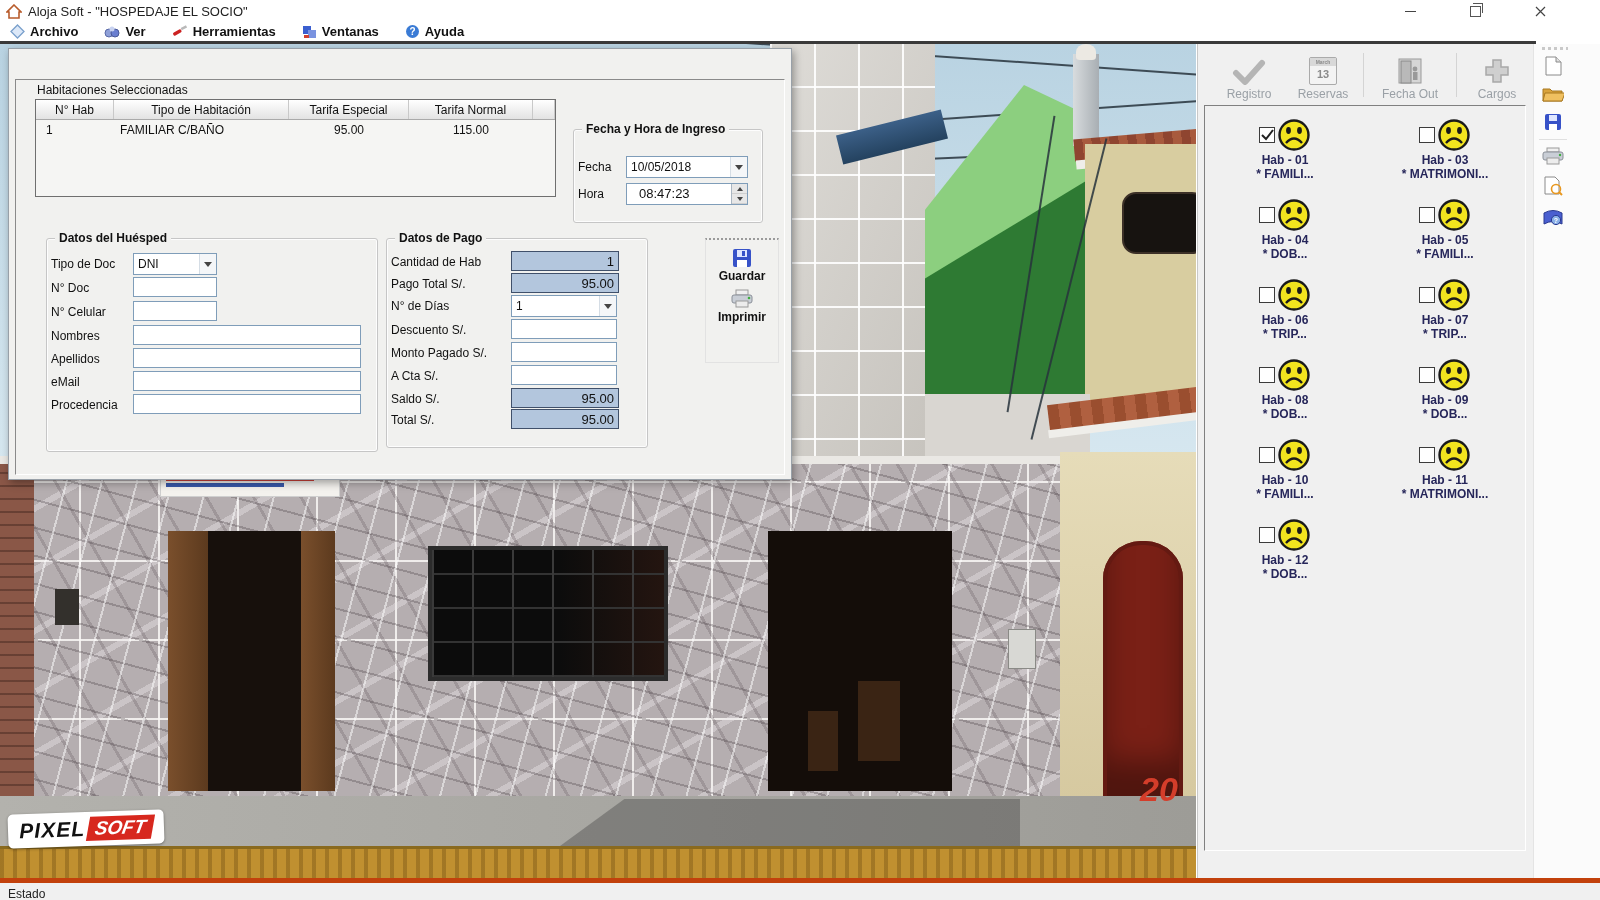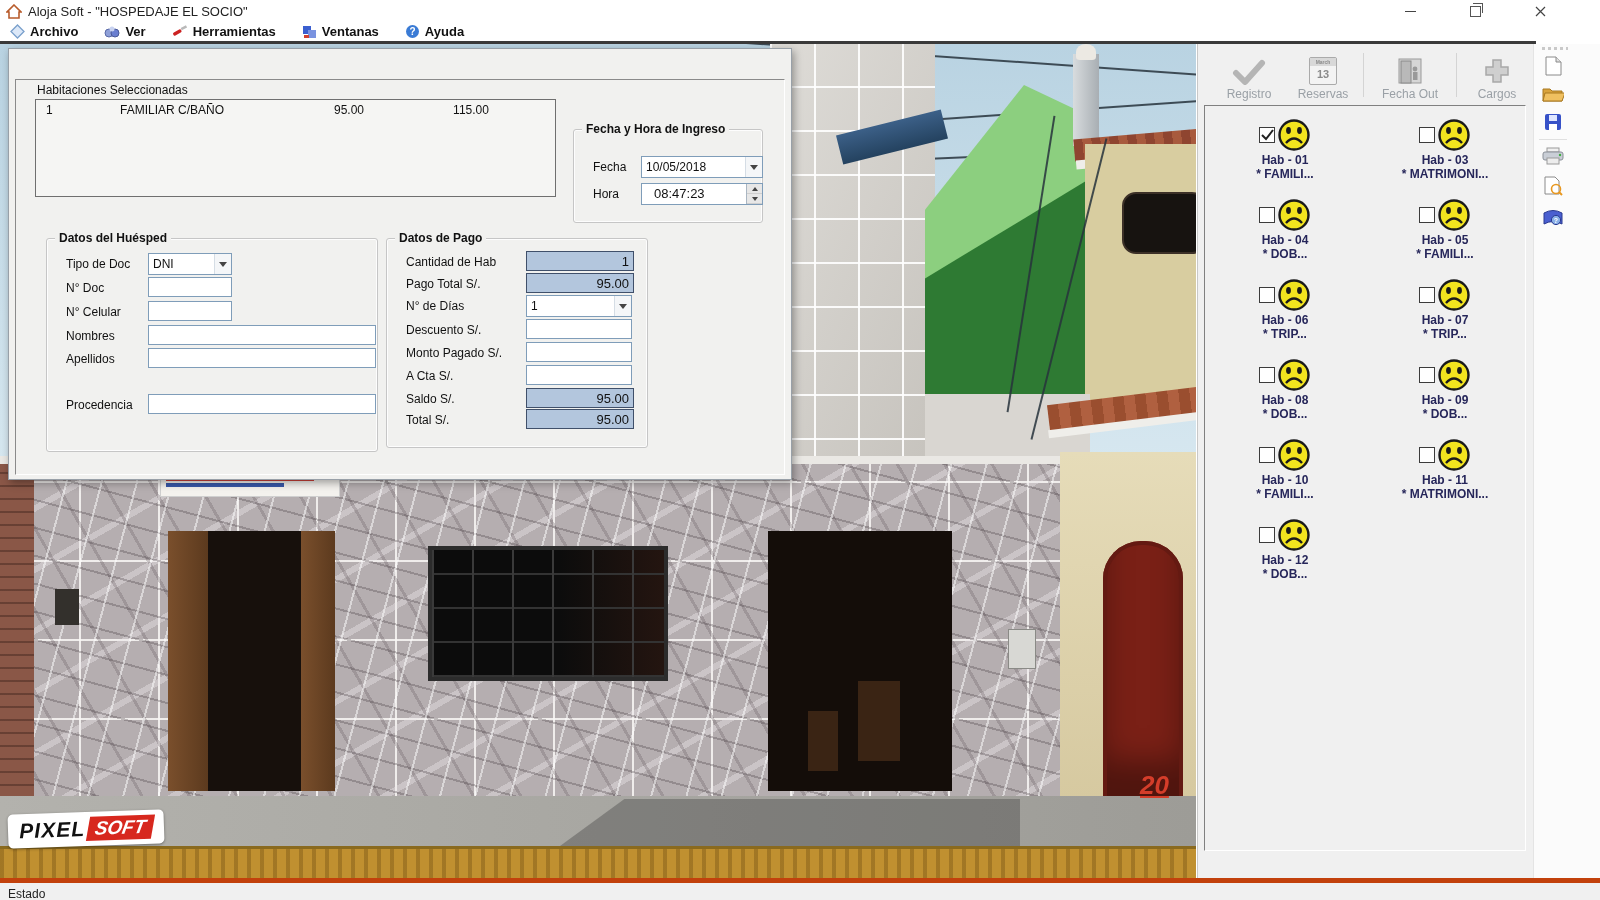--- a/index.html
+++ b/index.html
@@ -65,21 +65,21 @@
       linear-gradient(90deg,#0c0c0c 55%,#241510);}
   #door-right{left:768px;top:487px;width:184px;height:260px;background:#140d09;}
   .chair{position:absolute;background:#3a2414;}
   #mailbox-r{left:1008px;top:585px;width:26px;height:38px;background:#d8d8d4;border:1px solid #8a8a86;}
   #box-l{left:55px;top:545px;width:24px;height:36px;background:#33302c;}
   #sidewalk{left:0;top:752px;width:1196px;height:50px;background:linear-gradient(90deg,#b3b2ad,#9d9c97);}
   #walk-shadow{left:560px;top:755px;width:460px;height:47px;background:rgba(55,55,55,.35);
     clip-path:polygon(14% 0,100% 0,100% 100%,0 100%);}
   #curb{left:0;top:802px;width:1196px;height:32px;background:#c09030;border-top:3px solid #8a6a1e;
     background-image:repeating-linear-gradient(90deg,rgba(90,60,10,.3) 0 4px,transparent 4px 13px);}
-  #graffiti{left:1140px;top:726px;font-size:26px;font-weight:700;color:#d43d2a;font-style:italic;text-decoration:underline;}
+  #graffiti{left:1140px;top:726px;font-size:34px;font-weight:700;color:#d43d2a;font-style:italic;}
   #logo{left:8px;top:768px;width:156px;height:34px;background:#fff;border-radius:5px;transform:rotate(-2deg);
     display:flex;align-items:center;justify-content:center;box-shadow:0 1px 3px rgba(0,0,0,.4);}
   #logo .px{font-size:21px;font-weight:900;font-style:italic;color:#111;letter-spacing:1px;}
   #logo .sf{font-size:19px;font-weight:900;font-style:italic;color:#fff;background:#d7281e;padding:1px 7px;margin-left:3px;transform:skew(-12deg);}
 
   
   #dialog{left:8px;top:48px;width:782px;height:430px;background:#f1f1ef;border:1px solid #98a0a8;
     box-shadow:2px 3px 8px rgba(0,0,0,.35);}
   #dlg-title{position:absolute;left:0;top:0;right:0;height:26px;background:linear-gradient(#ffffff,#e9edf2);
     display:flex;align-items:center;}
@@ -92,21 +92,21 @@
   
   #hab-table{position:absolute;left:19px;top:19px;width:519px;height:96px;border:1px solid #6f6f6f;background:#f5f5f3;}
   .tbl-head{display:grid;grid-template-columns:78px 175px 120px 124px 1fr;height:19px;
     background:linear-gradient(#ffffff,#e3e3e3);border-bottom:1px solid #aaa;}
   .tbl-head span{font-size:12px;color:#111;display:flex;align-items:center;justify-content:center;border-right:1px solid #c9c9c9;}
   .tbl-row{display:grid;grid-template-columns:78px 175px 120px 124px 1fr;height:19px;}
   .tbl-row span{font-size:12px;color:#111;display:flex;align-items:center;}
   
   .group{position:absolute;border:1px solid #c6c6c6;border-radius:3px;box-shadow:inset 0 0 0 1px #fdfdfd;}
   .group-title{position:absolute;top:-8px;left:8px;background:#f1f1ef;padding:0 4px;font-size:12px;font-weight:700;color:#111;}
-  .frow{position:absolute;left:19px;right:8px;height:22px;}
+  .frow{position:absolute;left:4px;right:8px;height:22px;}
   .flabel{position:absolute;left:0;top:4px;font-size:12px;color:#111;}
   .tin{position:absolute;height:18px;border:1px solid #7f9db9;background:#fff;font-size:12px;padding:0 3px;font-family:"Liberation Sans",sans-serif;}
   .combo{position:absolute;height:20px;border:1px solid #7f9db9;background:#fff;display:flex;align-items:center;}
   .combo .val{font-size:12px;color:#111;padding-left:4px;flex:1;}
   .combo .arrbox{width:16px;height:100%;display:flex;align-items:center;justify-content:center;border-left:1px solid #d5dde5;background:#f4f6f8;}
   .tri-down{width:0;height:0;border-left:4px solid transparent;border-right:4px solid transparent;border-top:5px solid #444;}
   .ro-field{position:absolute;height:18px;background:#b3c6dd;border:1px solid #40506a;font-size:13px;color:#111;
     display:flex;align-items:center;justify-content:flex-end;padding-right:4px;}
   .spinbox{position:absolute;height:20px;border:1px solid #7f9db9;background:#fff;display:flex;}
   .spinbox .val{flex:1;font-size:13px;color:#111;padding:2px 0 0 12px;}
@@ -263,20 +263,27 @@
       <span class="sf">SOFT</span>
     </div>
   </div>
 
   <div id="dialog" class="abs">
     <div id="dlg-body">
 
       <span class="dlg-label" style="left:21px;top:3px">Habitaciones Seleccionadas</span>
 
       <div id="hab-table">
+        <div class="tbl-head">
+          <span>N° Hab</span>
+          <span>Tipo de Habitación</span>
+          <span>Tarifa Especial</span>
+          <span>Tarifa Normal</span>
+          <span></span>
+        </div>
         <div class="tbl-row">
           <span style="padding-left:10px">1</span>
           <span style="padding-left:6px">FAMILIAR C/BAÑO</span>
           <span style="justify-content:center">95.00</span>
           <span style="justify-content:center">115.00</span>
           <span></span>
         </div>
       </div>
 
       <div class="group" style="left:557px;top:49px;width:188px;height:92px">
@@ -326,20 +333,24 @@
           <input class="tin" style="left: 82px; width: 76px;">
         </div>
         <div class="frow" style="top:86px">
           <span class="flabel">Nombres</span>
           <input class="tin" style="left: 82px; width: 220px;">
         </div>
         <div class="frow" style="top:109px">
           <span class="flabel">Apellidos</span>
           <input class="tin" style="left: 82px; width: 220px;">
         </div>
+        <div class="frow" style="top:132px">
+          <span class="flabel">eMail</span>
+          <input class="tin" style="left: 82px; width: 220px;">
+        </div>
         <div class="frow" style="top:155px">
           <span class="flabel">Procedencia</span>
           <input class="tin" style="left: 82px; width: 220px;">
         </div>
       </div>
 
       <div class="group" style="left:370px;top:158px;width:260px;height:208px">
         <span class="group-title">Datos de Pago</span>
         <div class="frow" style="top:12px">
           <span class="flabel">Cantidad de Hab</span>
@@ -373,20 +384,40 @@
         <div class="frow" style="top:149px">
           <span class="flabel">Saldo S/.</span>
           <div class="ro-field" style="left:120px;width:102px">95.00</div>
         </div>
         <div class="frow" style="top:170px">
           <span class="flabel">Total S/.</span>
           <div class="ro-field" style="left:120px;width:102px">95.00</div>
         </div>
       </div>
 
+      <div id="actions-box">
+        <div class="act-btn">
+          <svg width="20" height="20">
+            <rect x="1" y="1" width="18" height="18" rx="2" fill="#3752c8"></rect>
+            <rect x="5" y="2" width="10" height="7" fill="#dfe6ff"></rect>
+            <rect x="10" y="3" width="3" height="5" fill="#3752c8"></rect>
+            <rect x="5" y="12" width="10" height="7" fill="#ffffff"></rect>
+          </svg>
+          <span>Guardar</span>
+        </div>
+        <div class="act-btn">
+          <svg width="24" height="20">
+            <rect x="6" y="1" width="12" height="5" fill="#f0f0f0" stroke="#9a9a9a"></rect>
+            <rect x="2" y="6" width="20" height="8" rx="2" fill="#c9ced6" stroke="#8a8f98"></rect>
+            <rect x="6" y="12" width="12" height="6" fill="#ececec" stroke="#9a9a9a"></rect>
+            <circle cx="19" cy="9" r="1.3" fill="#3fae3f"></circle>
+          </svg>
+          <span>Imprimir</span>
+        </div>
+      </div>
 
     </div>
   </div>
 
   <div id="sidebar" class="abs">
     <div id="sb-toolbar">
       <div class="sb-btn">
         <svg width="34" height="26">
           <path d="M4 14 L13 23 L30 4" stroke="#b5b5b5" stroke-width="6" fill="none" stroke-linecap="round" stroke-linejoin="round"></path>
         </svg>

